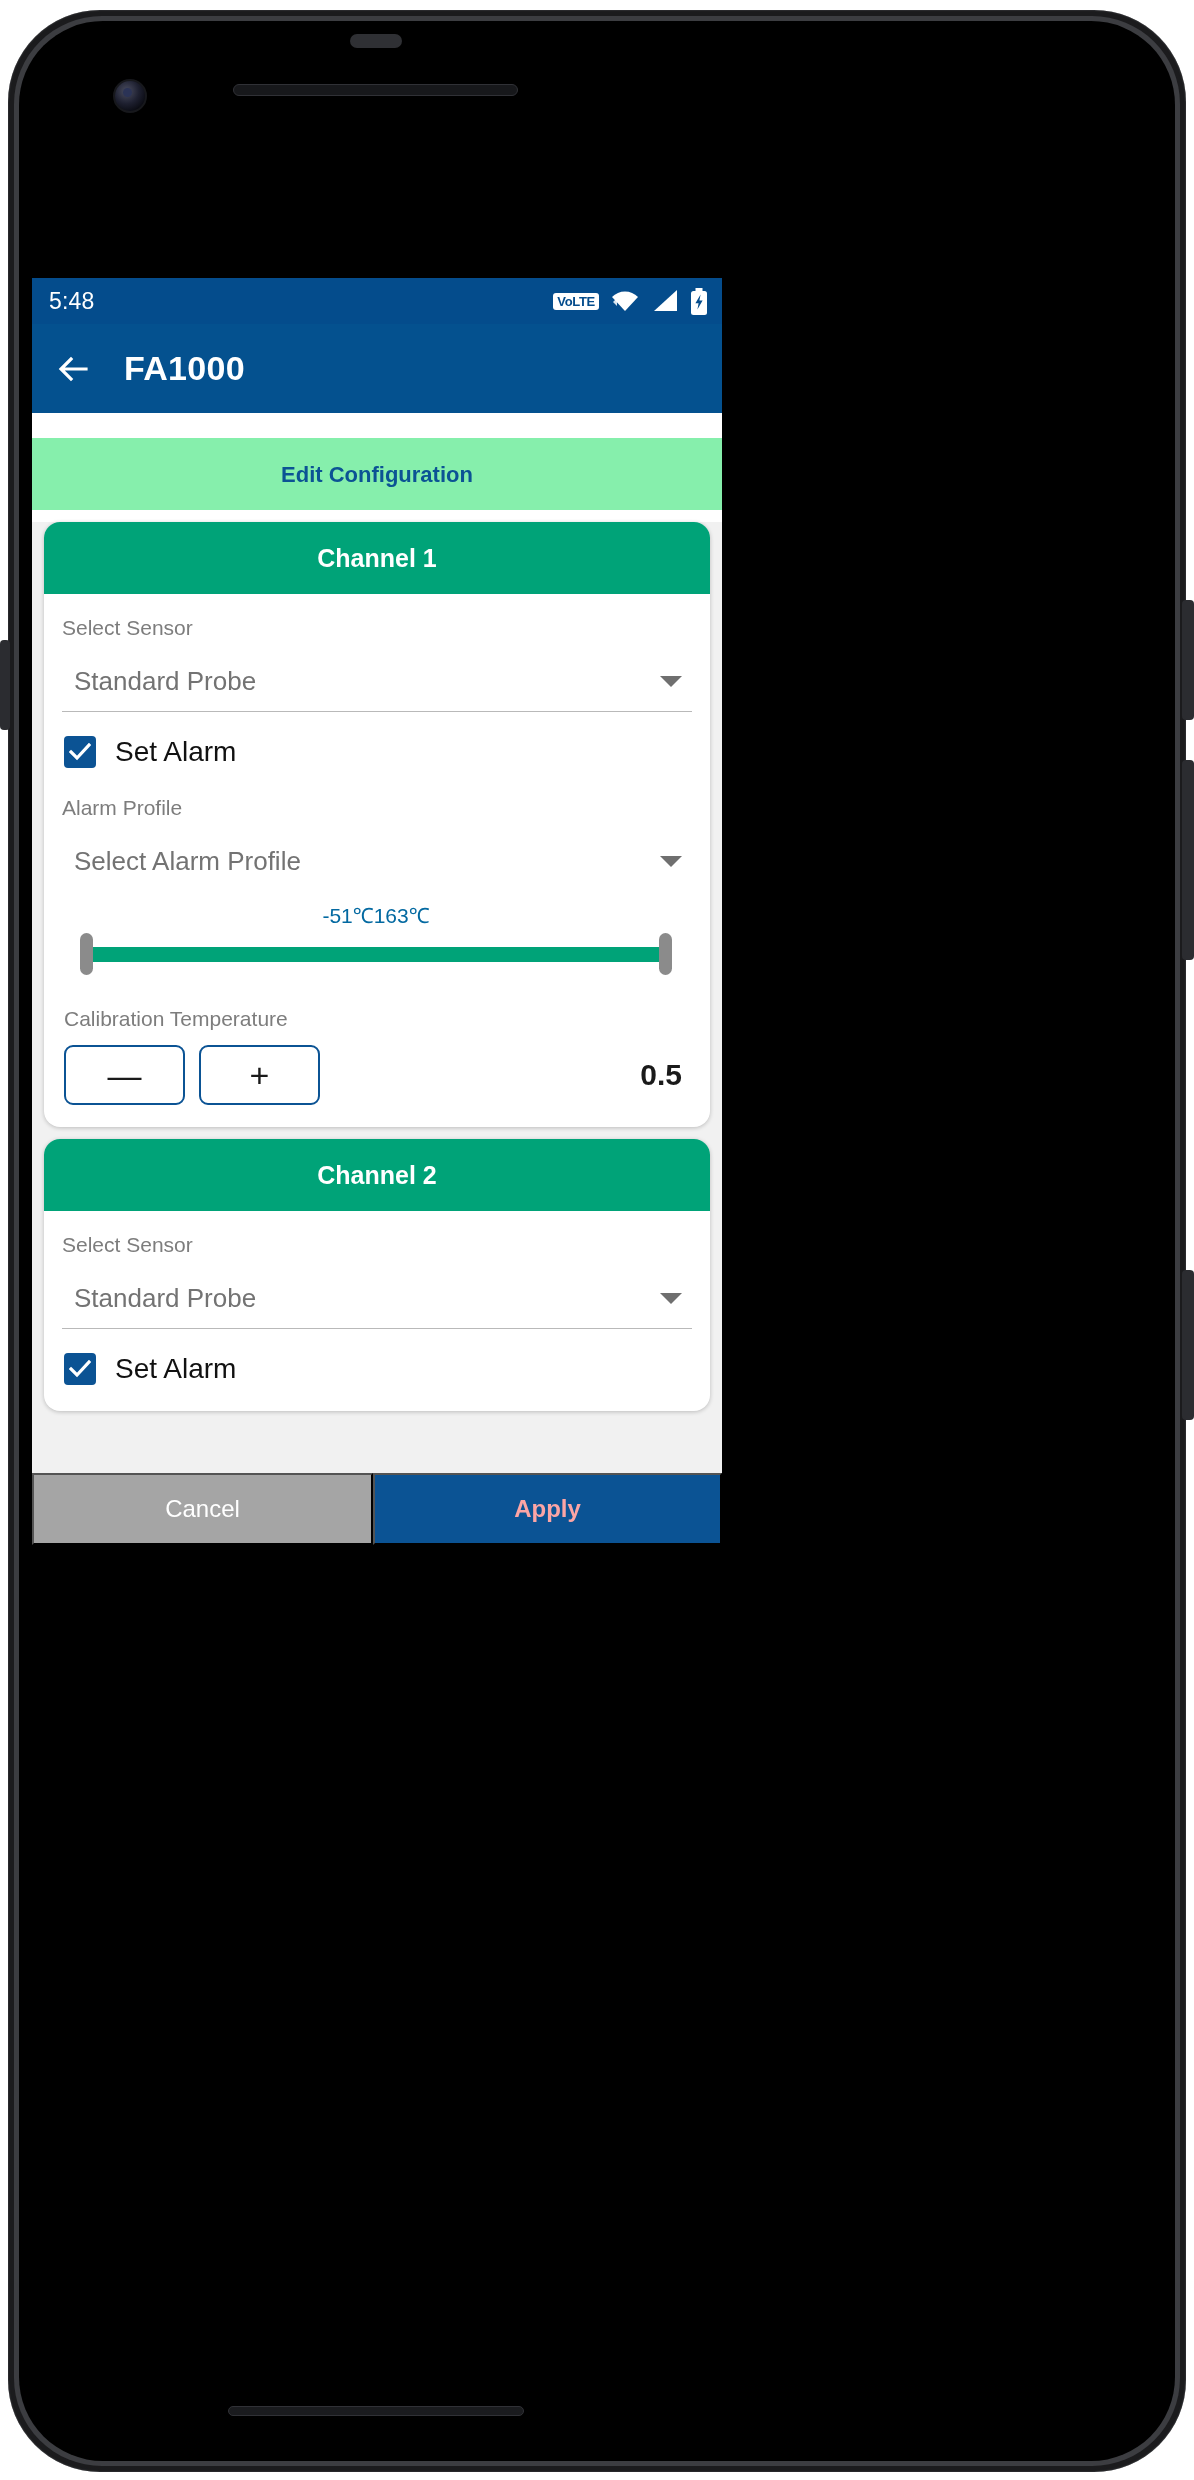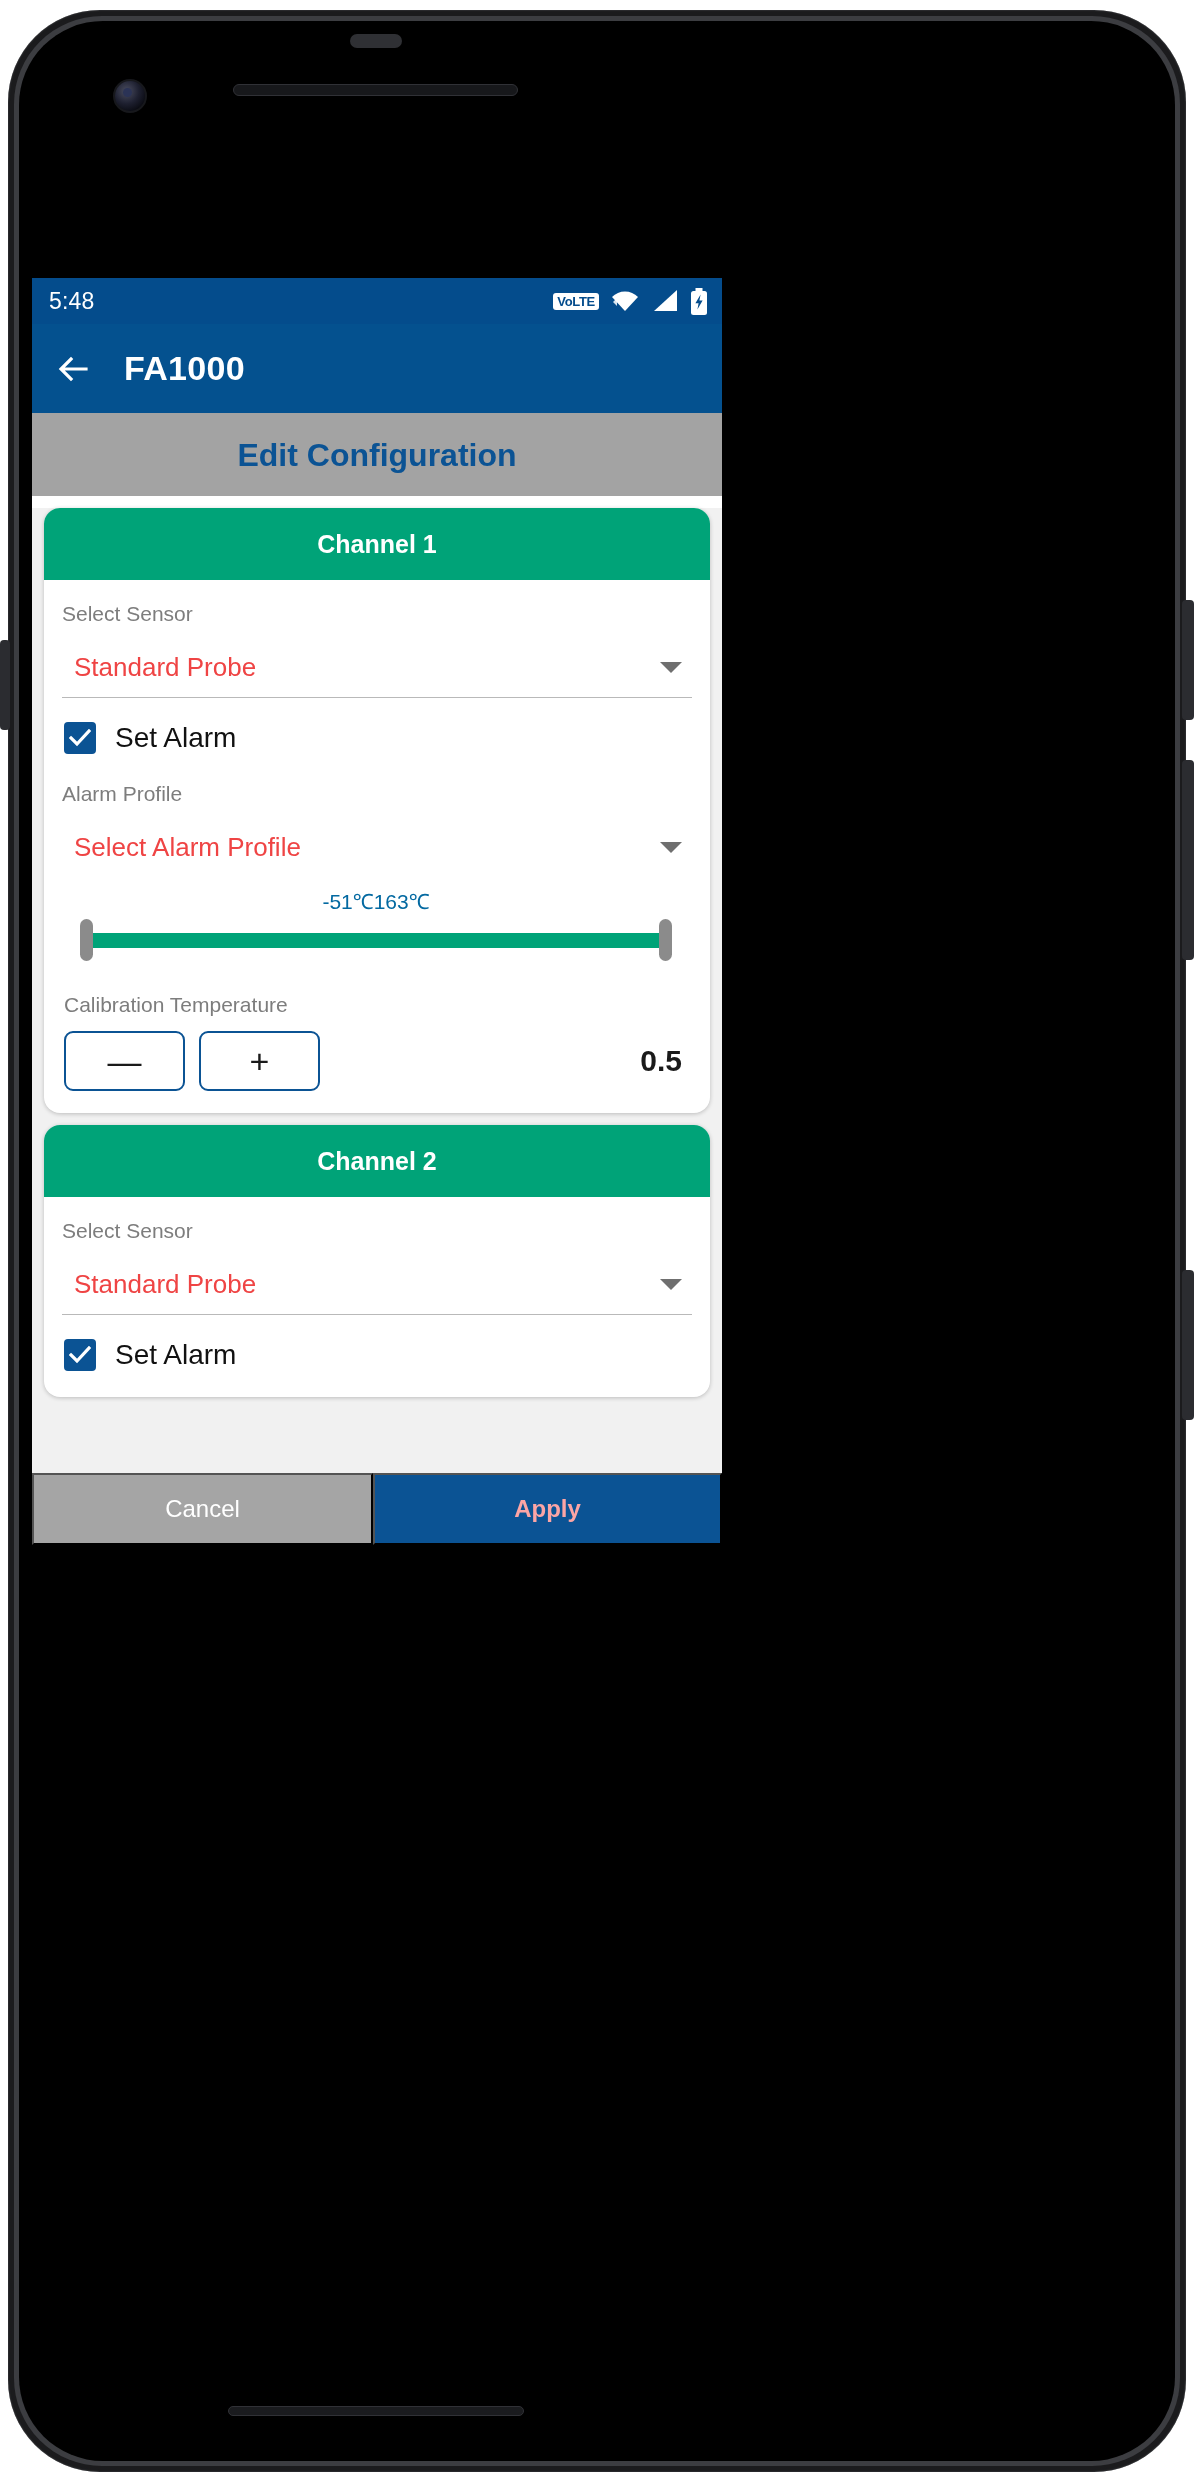--- a/index.html
+++ b/index.html
@@ -160,24 +160,25 @@
   .content-area {
     position: absolute;
     left: 0; top: 241px;
     width: 690px; height: 1060px;
     background: #ffffff;
     overflow: hidden;
   }
   .page-heading {
     text-align: center;
     color: #0b5394;
-    font-size: 32px;
+    font-size: 22px;
     font-weight: bold;
     padding: 24px 0 22px 0;
-    background: #a3a3a3;
+    background: #86efac;
+    margin-top: 25px;
   }
   .scroll-body {
     background: #f1f1f1;
     padding: 0 0 0 0;
     height: 966px;
   }
 
   .card {
     background: #ffffff;
     margin: 12px 12px 0 12px;
@@ -203,21 +204,21 @@
 
   .dropdown {
     display: flex;
     align-items: center;
     justify-content: space-between;
     border-bottom: 1px solid #b9b9b9;
     padding: 26px 2px 14px 12px;
   }
   .dropdown.nolinetop { border-bottom: none; }
   .dropdown-value {
-    color: #ef4444;
+    color: #737373;
     font-size: 26px;
   }
   .caret {
     width: 0; height: 0;
     border-left: 11px solid transparent;
     border-right: 11px solid transparent;
     border-top: 11px solid #6f6f6f;
     margin-right: 8px;
   }
 

